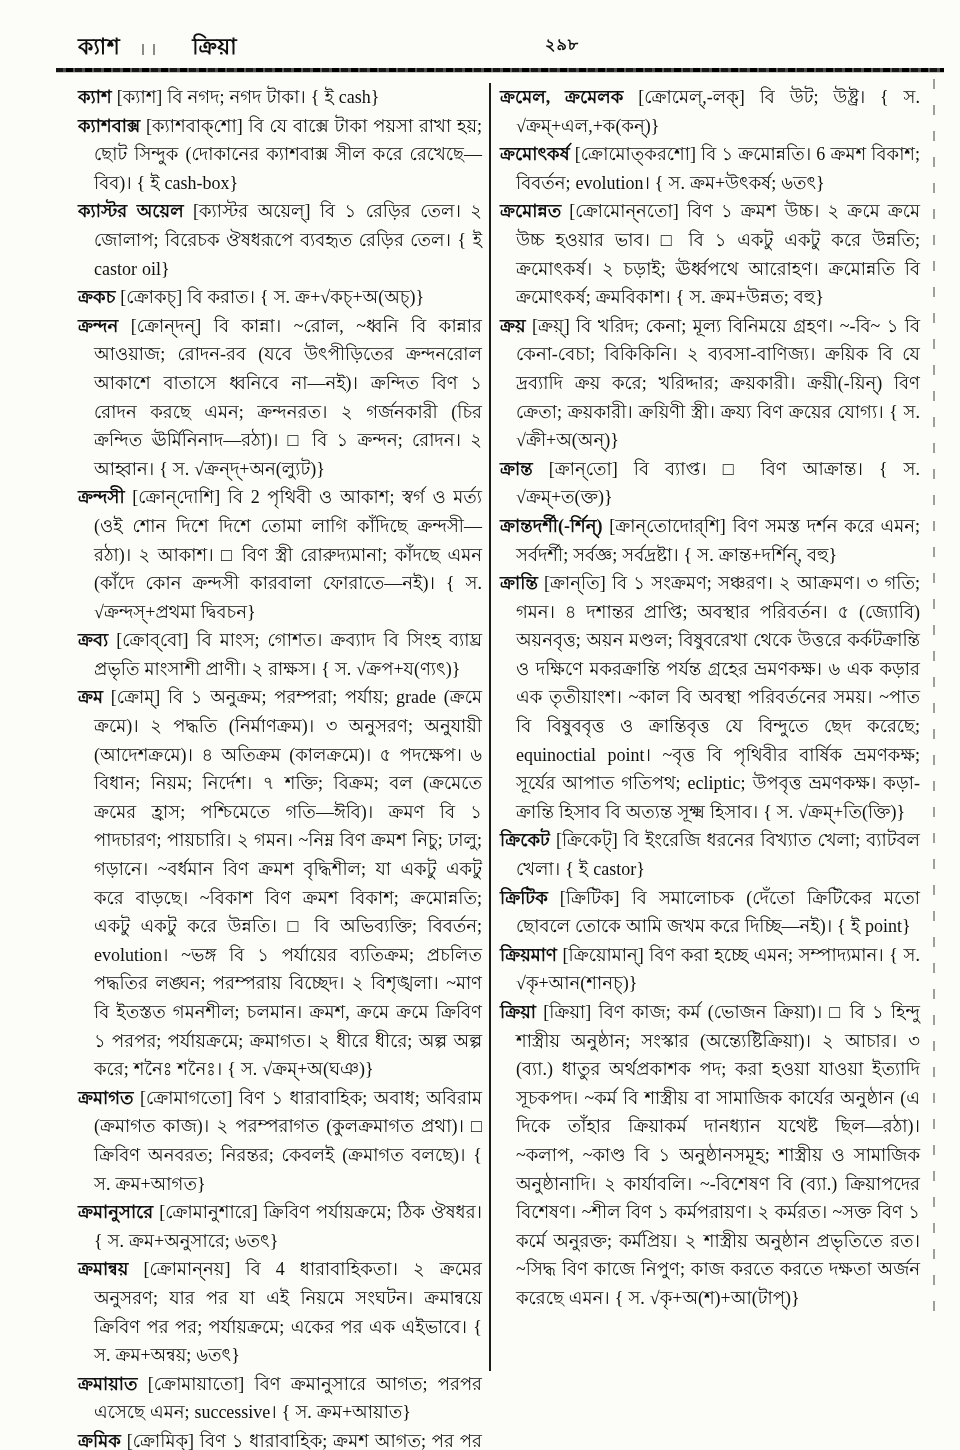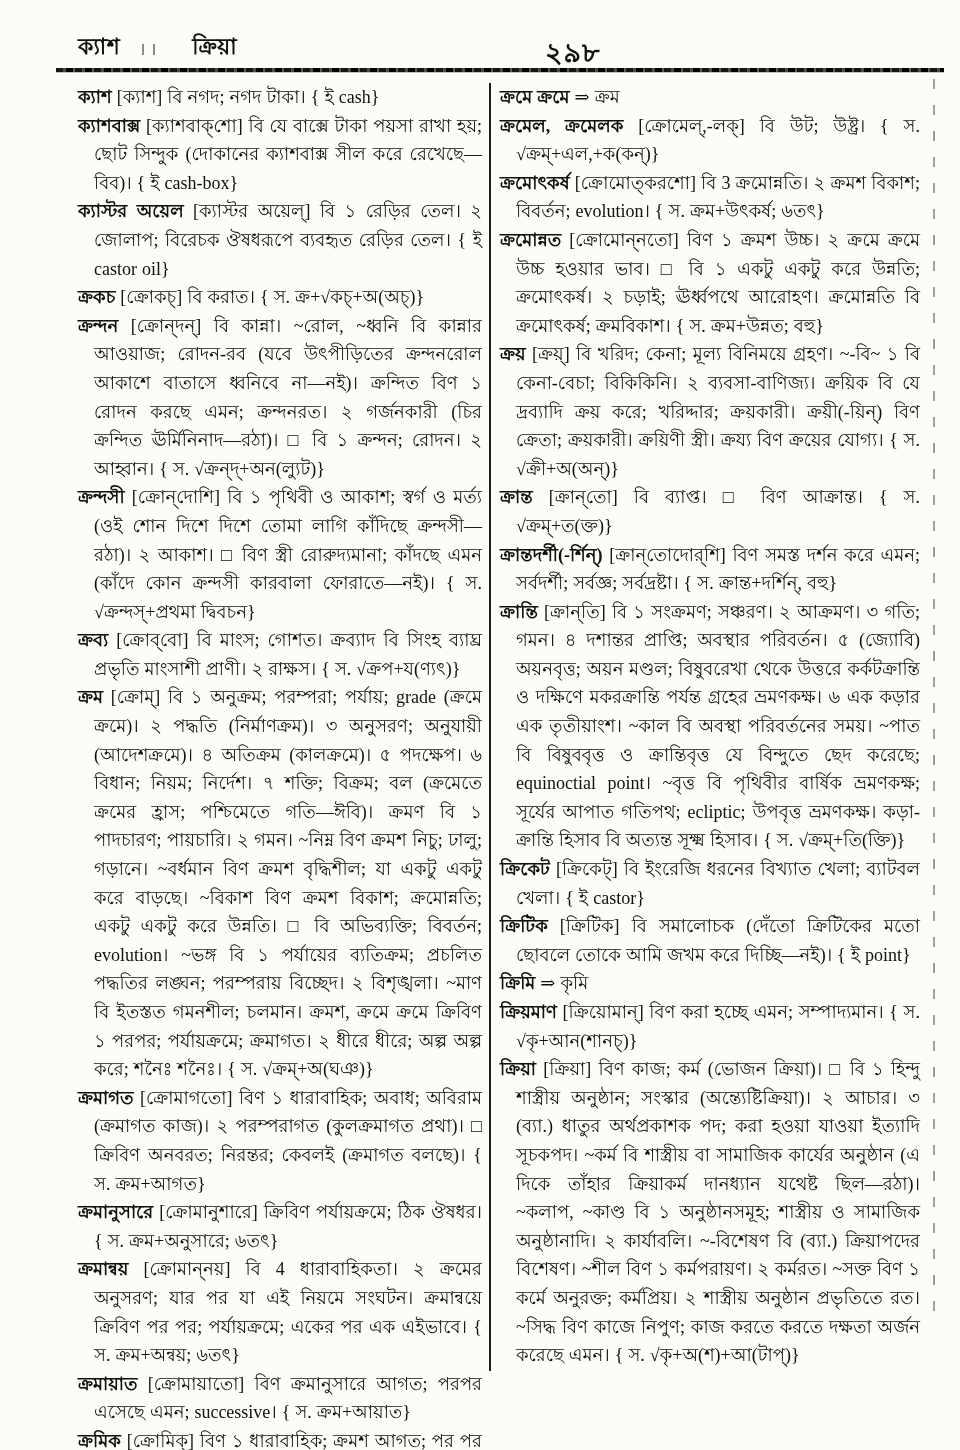--- a/index.html
+++ b/index.html
@@ -21,21 +21,21 @@
   .guide-sep {
     display:inline-block; width:34px; height:14px;
     margin:0 16px 0 22px; position:relative; top:1px;
   }
   .guide-sep i {
     display:inline-block; width:2px; height:11px; background:#8a8a86;
     margin-right:9px; vertical-align:middle;
   }
   .page-number {
     position:absolute; top:23px; left:545px;
-    font-size:27px; font-weight:bold; letter-spacing:1px;
+    font-size:16px; font-weight:bold; letter-spacing:1px;
   }
 
   
   .scan-rule {
     position:absolute; top:59px; left:56px; width:892px; height:4px;
     background:
       repeating-linear-gradient(90deg,#161616 0 7px,#4c4c48 7px 10px,#000 10px 17px,#5a5a55 17px 19px);
     border-bottom:1px solid #c9c9c2;
   }
   
@@ -78,42 +78,40 @@
   <div class="scan-edge"></div>
 
   <div class="cols">
 
     <div class="col col-left">
       <p class="entry"><b class="head">ক্যাশ</b><span class="body"> [ক্যাশ] বি নগদ; নগদ টাকা। { ই cash}</span></p>
       <p class="entry"><b class="head">ক্যাশবাক্স</b><span class="body"> [ক্যাশবাক্‌শো] বি যে বাক্সে টাকা পয়সা রাখা হয়; ছোট সিন্দুক (দোকানের ক্যাশবাক্স সীল করে রেখেছে—বিব)। { ই cash-box}</span></p>
       <p class="entry"><b class="head">ক্যাস্টর অয়েল</b><span class="body"> [ক্যাস্টর অয়েল্] বি ১ রেড়ির তেল। ২ জোলাপ; বিরেচক ঔষধরূপে ব্যবহৃত রেড়ির তেল। { ই castor oil}</span></p>
       <p class="entry"><b class="head">ক্রকচ</b><span class="body"> [ক্রোকচ্] বি করাত। { স. ক্র+√কচ্+অ(অচ্)}</span></p>
       <p class="entry"><b class="head">ক্রন্দন</b><span class="body"> [ক্রোন্‌দন্] বি কান্না। ~রোল, ~ধ্বনি বি কান্নার আওয়াজ; রোদন-রব (যবে উৎপীড়িতের ক্রন্দনরোল আকাশে বাতাসে ধ্বনিবে না—নই)। ক্রন্দিত বিণ ১ রোদন করছে এমন; ক্রন্দনরত। ২ গর্জনকারী (চির ক্রন্দিত ঊর্মিনিনাদ—রঠা)। □ বি ১ ক্রন্দন; রোদন। ২ আহ্বান। { স. √ক্রন্দ্+অন(ল্যুট)}</span></p>
-      <p class="entry"><b class="head">ক্রন্দসী</b><span class="body"> [ক্রোন্‌দোশি] বি ১ পৃথিবী ও আকাশ; স্বর্গ ও মর্ত্য (ওই শোন দিশে দিশে তোমা লাগি কাঁদিছে ক্রন্দসী—রঠা)। ২ আকাশ। □ বিণ স্ত্রী রোরুদ্যমানা; কাঁদছে এমন (কাঁদে কোন ক্রন্দসী কারবালা ফোরাতে—নই)। { স. √ক্রন্দস্+প্রথমা দ্বিবচন}</span></p>
+      <p class="entry"><b class="head">ক্রন্দসী</b><span class="body"> [ক্রোন্‌দোশি] বি 2 পৃথিবী ও আকাশ; স্বর্গ ও মর্ত্য (ওই শোন দিশে দিশে তোমা লাগি কাঁদিছে ক্রন্দসী—রঠা)। ২ আকাশ। □ বিণ স্ত্রী রোরুদ্যমানা; কাঁদছে এমন (কাঁদে কোন ক্রন্দসী কারবালা ফোরাতে—নই)। { স. √ক্রন্দস্+প্রথমা দ্বিবচন}</span></p>
       <p class="entry"><b class="head">ক্রব্য</b><span class="body"> [ক্রোব্‌বো] বি মাংস; গোশত। ক্রব্যাদ বি সিংহ ব্যাঘ্র প্রভৃতি মাংসাশী প্রাণী। ২ রাক্ষস। { স. √ক্রপ+য(ণ্যৎ)}</span></p>
       <p class="entry"><b class="head">ক্রম</b><span class="body"> [ক্রোম্] বি ১ অনুক্রম; পরম্পরা; পর্যায়; grade (ক্রমে ক্রমে)। ২ পদ্ধতি (নির্মাণক্রম)। ৩ অনুসরণ; অনুযায়ী (আদেশক্রমে)। ৪ অতিক্রম (কালক্রমে)। ৫ পদক্ষেপ। ৬ বিধান; নিয়ম; নির্দেশ। ৭ শক্তি; বিক্রম; বল (ক্রমেতে ক্রমের হ্রাস; পশ্চিমেতে গতি—ঈবি)। ক্রমণ বি ১ পাদচারণ; পায়চারি। ২ গমন। ~নিম্ন বিণ ক্রমশ নিচু; ঢালু; গড়ানে। ~বর্ধমান বিণ ক্রমশ বৃদ্ধিশীল; যা একটু একটু করে বাড়ছে। ~বিকাশ বিণ ক্রমশ বিকাশ; ক্রমোন্নতি; একটু একটু করে উন্নতি। □ বি অভিব্যক্তি; বিবর্তন; evolution। ~ভঙ্গ বি ১ পর্যায়ের ব্যতিক্রম; প্রচলিত পদ্ধতির লঙ্ঘন; পরম্পরায় বিচ্ছেদ। ২ বিশৃঙ্খলা। ~মাণ বি ইতস্তত গমনশীল; চলমান। ক্রমশ, ক্রমে ক্রমে ক্রিবিণ ১ পরপর; পর্যায়ক্রমে; ক্রমাগত। ২ ধীরে ধীরে; অল্প অল্প করে; শনৈঃ শনৈঃ। { স. √ক্রম্+অ(ঘঞ)}</span></p>
       <p class="entry"><b class="head">ক্রমাগত</b><span class="body"> [ক্রোমাগতো] বিণ ১ ধারাবাহিক; অবাধ; অবিরাম (ক্রমাগত কাজ)। ২ পরম্পরাগত (কুলক্রমাগত প্রথা)। □ ক্রিবিণ অনবরত; নিরন্তর; কেবলই (ক্রমাগত বলছে)। { স. ক্রম+আগত}</span></p>
       <p class="entry"><b class="head">ক্রমানুসারে</b><span class="body"> [ক্রোমানুশারে] ক্রিবিণ পর্যায়ক্রমে; ঠিক ঔষধর। { স. ক্রম+অনুসারে; ৬তৎ}</span></p>
       <p class="entry"><b class="head">ক্রমান্বয়</b><span class="body"> [ক্রোমান্‌নয়] বি 4 ধারাবাহিকতা। ২ ক্রমের অনুসরণ; যার পর যা এই নিয়মে সংঘটন। ক্রমান্বয়ে ক্রিবিণ পর পর; পর্যায়ক্রমে; একের পর এক এইভাবে। { স. ক্রম+অন্বয়; ৬তৎ}</span></p>
       <p class="entry"><b class="head">ক্রমায়াত</b><span class="body"> [ক্রোমায়াতো] বিণ ক্রমানুসারে আগত; পরপর এসেছে এমন; successive। { স. ক্রম+আয়াত}</span></p>
       <p class="entry"><b class="head">ক্রমিক</b><span class="body"> [ক্রোমিক্] বিণ ১ ধারাবাহিক; ক্রমশ আগত; পর পর আগত। ২ ক্রমশ ঘটিত। ~সংখ্যা বিণ পর্যায়ক্রমে বা পরপর আগত সংখ্যা। { স. ক্রম+ইক(ঠন্)}</span></p>
     </div>
 
     <div class="col-divider"></div>
 
     <div class="col col-right">
-      <p class="entry"><b class="head">ক্রমে ক্রমে</b><span class="body"> ⇒ ক্রম</span></p>
       <p class="entry"><b class="head">ক্রমেল, ক্রমেলক</b><span class="body"> [ক্রোমেল্,-লক্] বি উট; উষ্ট্র। { স. √ক্রম্+এল,+ক(কন্)}</span></p>
-      <p class="entry"><b class="head">ক্রমোৎকর্ষ</b><span class="body"> [ক্রোমোত্‌করশো] বি 3 ক্রমোন্নতি। ২ ক্রমশ বিকাশ; বিবর্তন; evolution। { স. ক্রম+উৎকর্ষ; ৬তৎ}</span></p>
+      <p class="entry"><b class="head">ক্রমোৎকর্ষ</b><span class="body"> [ক্রোমোত্‌করশো] বি ১ ক্রমোন্নতি। 6 ক্রমশ বিকাশ; বিবর্তন; evolution। { স. ক্রম+উৎকর্ষ; ৬তৎ}</span></p>
       <p class="entry"><b class="head">ক্রমোন্নত</b><span class="body"> [ক্রোমোন্‌নতো] বিণ ১ ক্রমশ উচ্চ। ২ ক্রমে ক্রমে উচ্চ হওয়ার ভাব। □ বি ১ একটু একটু করে উন্নতি; ক্রমোৎকর্ষ। ২ চড়াই; ঊর্ধ্বপথে আরোহণ। ক্রমোন্নতি বি ক্রমোৎকর্ষ; ক্রমবিকাশ। { স. ক্রম+উন্নত; বহু}</span></p>
       <p class="entry"><b class="head">ক্রয়</b><span class="body"> [ক্রয়্] বি খরিদ; কেনা; মূল্য বিনিময়ে গ্রহণ। ~-বি~ ১ বি কেনা-বেচা; বিকিকিনি। ২ ব্যবসা-বাণিজ্য। ক্রয়িক বি যে দ্রব্যাদি ক্রয় করে; খরিদ্দার; ক্রয়কারী। ক্রয়ী(-য়িন্) বিণ ক্রেতা; ক্রয়কারী। ক্রয়িণী স্ত্রী। ক্রয্য বিণ ক্রয়ের যোগ্য। { স. √ক্রী+অ(অন্)}</span></p>
       <p class="entry"><b class="head">ক্রান্ত</b><span class="body"> [ক্রান্‌তো] বি ব্যাপ্ত। □ বিণ আক্রান্ত। { স. √ক্রম্+ত(ক্ত)}</span></p>
       <p class="entry"><b class="head">ক্রান্তদর্শী(-র্শিন্)</b><span class="body"> [ক্রান্‌তোদোর্‌শি] বিণ সমস্ত দর্শন করে এমন; সর্বদর্শী; সর্বজ্ঞ; সর্বদ্রষ্টা। { স. ক্রান্ত+দর্শিন্, বহু}</span></p>
       <p class="entry"><b class="head">ক্রান্তি</b><span class="body"> [ক্রান্‌তি] বি ১ সংক্রমণ; সঞ্চরণ। ২ আক্রমণ। ৩ গতি; গমন। ৪ দশান্তর প্রাপ্তি; অবস্থার পরিবর্তন। ৫ (জ্যোবি) অয়নবৃত্ত; অয়ন মণ্ডল; বিষুবরেখা থেকে উত্তরে কর্কটক্রান্তি ও দক্ষিণে মকরক্রান্তি পর্যন্ত গ্রহের ভ্রমণকক্ষ। ৬ এক কড়ার এক তৃতীয়াংশ। ~কাল বি অবস্থা পরিবর্তনের সময়। ~পাত বি বিষুববৃত্ত ও ক্রান্তিবৃত্ত যে বিন্দুতে ছেদ করেছে; equinoctial point। ~বৃত্ত বি পৃথিবীর বার্ষিক ভ্রমণকক্ষ; সূর্যের আপাত গতিপথ; ecliptic; উপবৃত্ত ভ্রমণকক্ষ। কড়া-ক্রান্তি হিসাব বি অত্যন্ত সূক্ষ্ম হিসাব। { স. √ক্রম্+তি(ক্তি)}</span></p>
       <p class="entry"><b class="head">ক্রিকেট</b><span class="body"> [ক্রিকেট্] বি ইংরেজি ধরনের বিখ্যাত খেলা; ব্যাটবল খেলা। { ই castor}</span></p>
       <p class="entry"><b class="head">ক্রিটিক</b><span class="body"> [ক্রিটিক] বি সমালোচক (দেঁতো ক্রিটিকের মতো ছোবলে তোকে আমি জখম করে দিচ্ছি—নই)। { ই point}</span></p>
-      <p class="entry"><b class="head">ক্রিমি</b><span class="body"> ⇒ কৃমি</span></p>
       <p class="entry"><b class="head">ক্রিয়মাণ</b><span class="body"> [ক্রিয়োমান্] বিণ করা হচ্ছে এমন; সম্পাদ্যমান। { স. √কৃ+আন(শানচ্)}</span></p>
       <p class="entry"><b class="head">ক্রিয়া</b><span class="body"> [ক্রিয়া] বিণ কাজ; কর্ম (ভোজন ক্রিয়া)। □ বি ১ হিন্দু শাস্ত্রীয় অনুষ্ঠান; সংস্কার (অন্ত্যেষ্টিক্রিয়া)। ২ আচার। ৩ (ব্যা.) ধাতুর অর্থপ্রকাশক পদ; করা হওয়া যাওয়া ইত্যাদি সূচকপদ। ~কর্ম বি শাস্ত্রীয় বা সামাজিক কার্যের অনুষ্ঠান (এ দিকে তাঁহার ক্রিয়াকর্ম দানধ্যান যথেষ্ট ছিল—রঠা)। ~কলাপ, ~কাণ্ড বি ১ অনুষ্ঠানসমূহ; শাস্ত্রীয় ও সামাজিক অনুষ্ঠানাদি। ২ কার্যাবলি। ~-বিশেষণ বি (ব্যা.) ক্রিয়াপদের বিশেষণ। ~শীল বিণ ১ কর্মপরায়ণ। ২ কর্মরত। ~সক্ত বিণ ১ কর্মে অনুরক্ত; কর্মপ্রিয়। ২ শাস্ত্রীয় অনুষ্ঠান প্রভৃতিতে রত। ~সিদ্ধ বিণ কাজে নিপুণ; কাজ করতে করতে দক্ষতা অর্জন করেছে এমন। { স. √কৃ+অ(শ)+আ(টাপ্)}</span></p>
     </div>
 
   </div>
 </div>
 
 </body></html>

